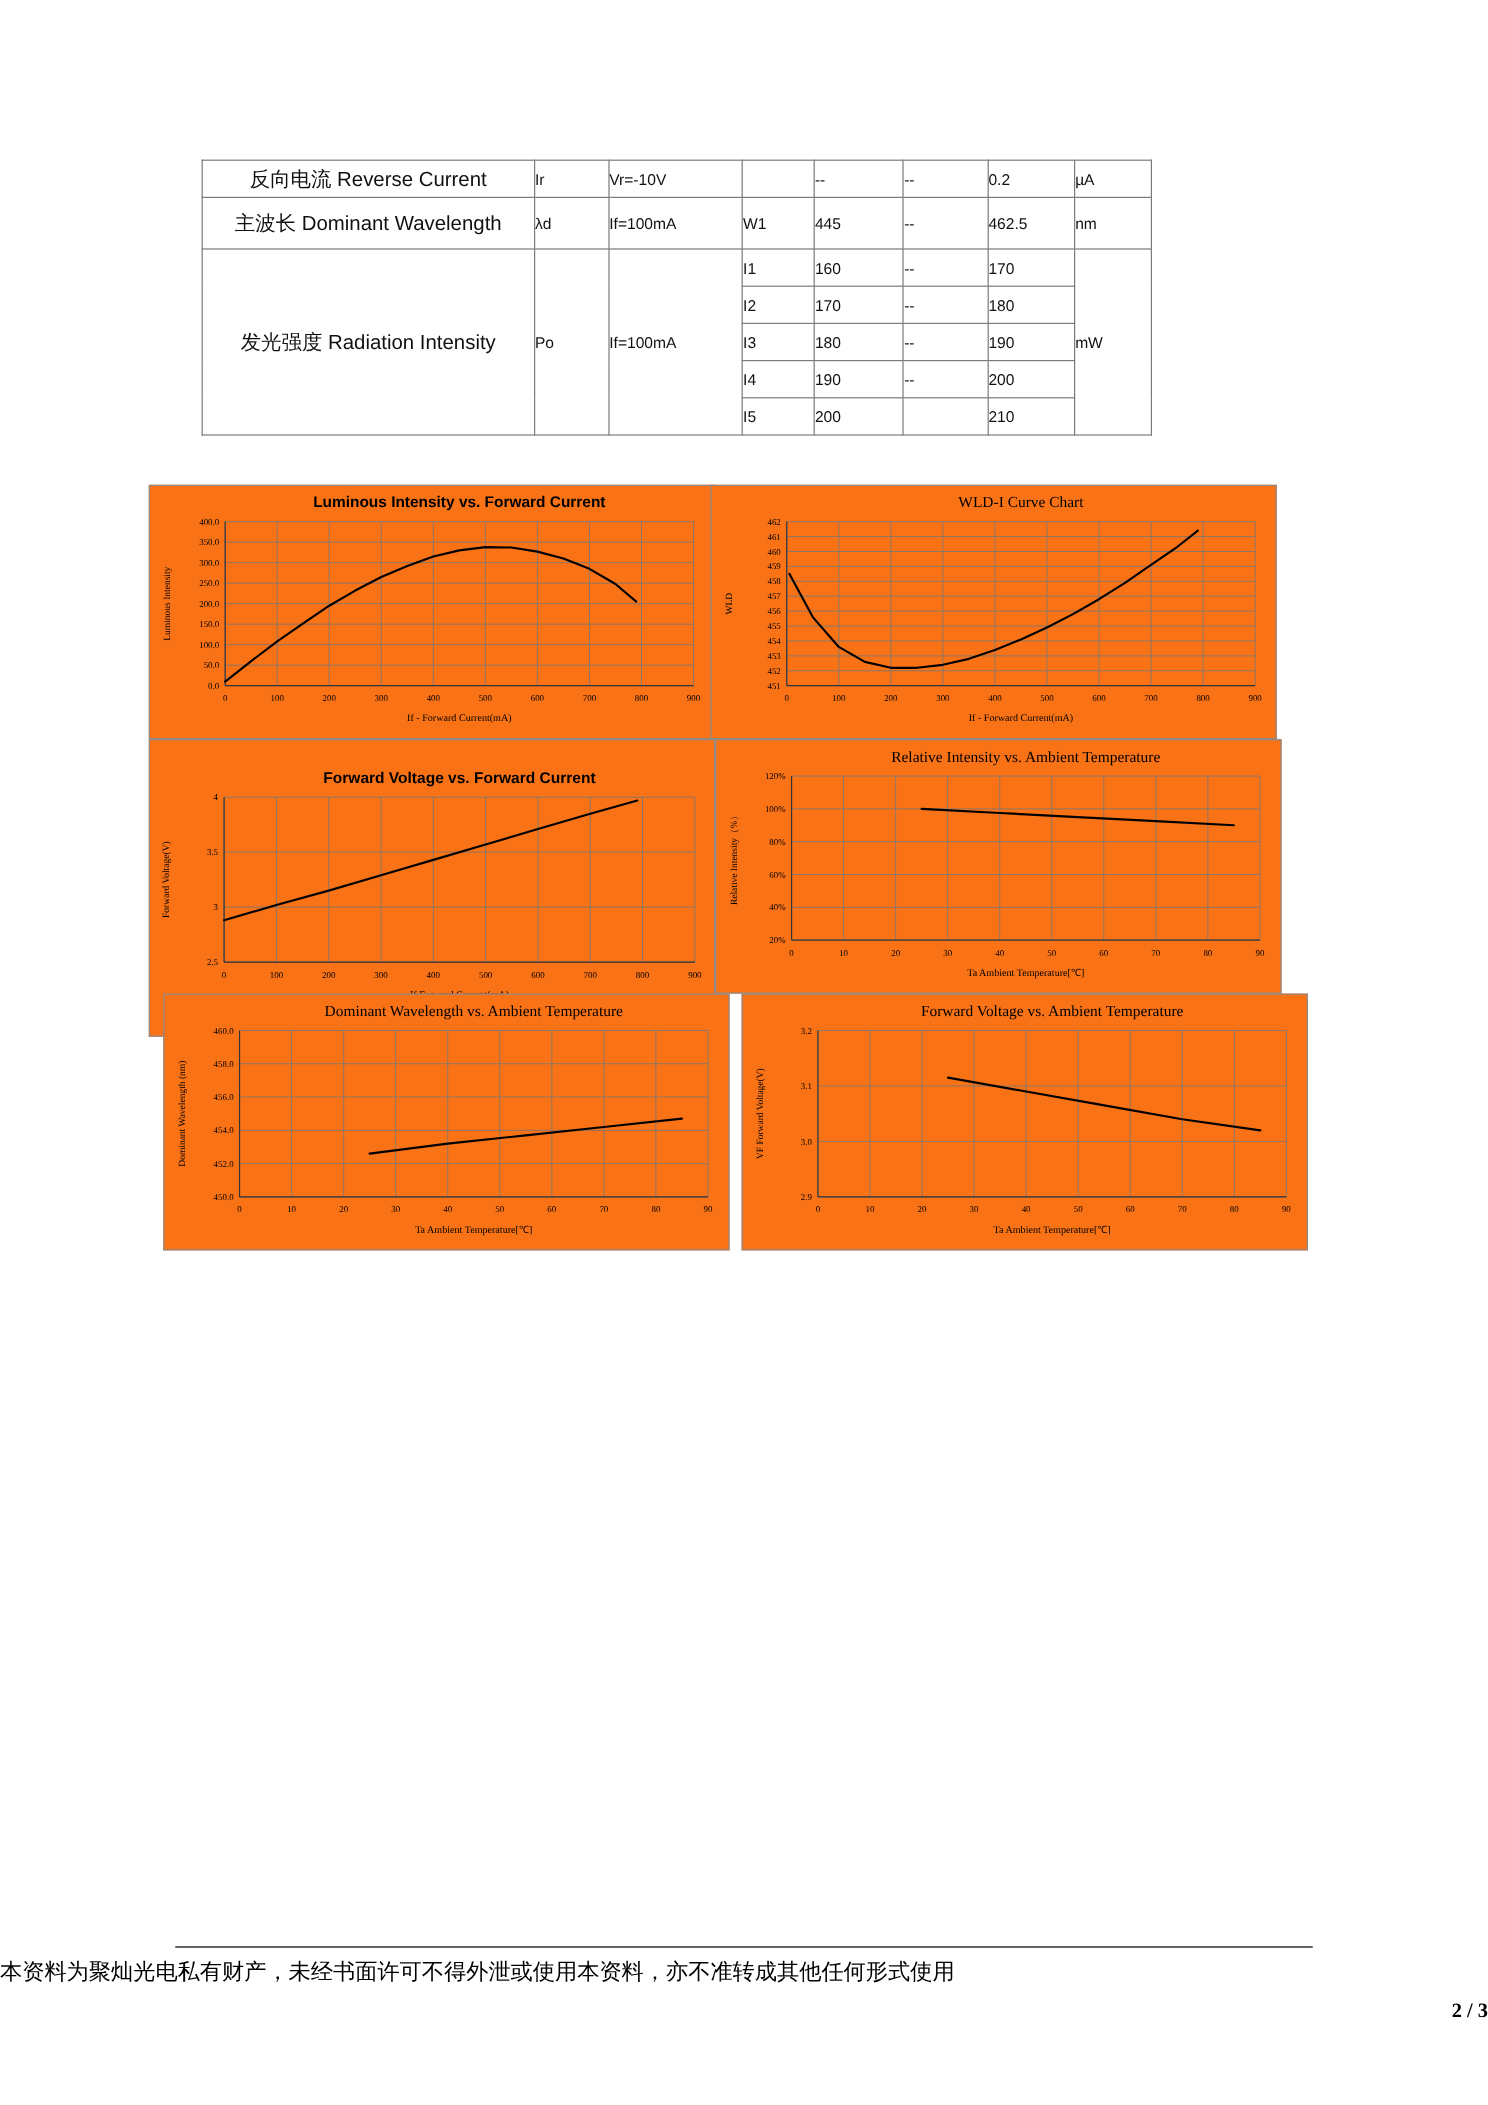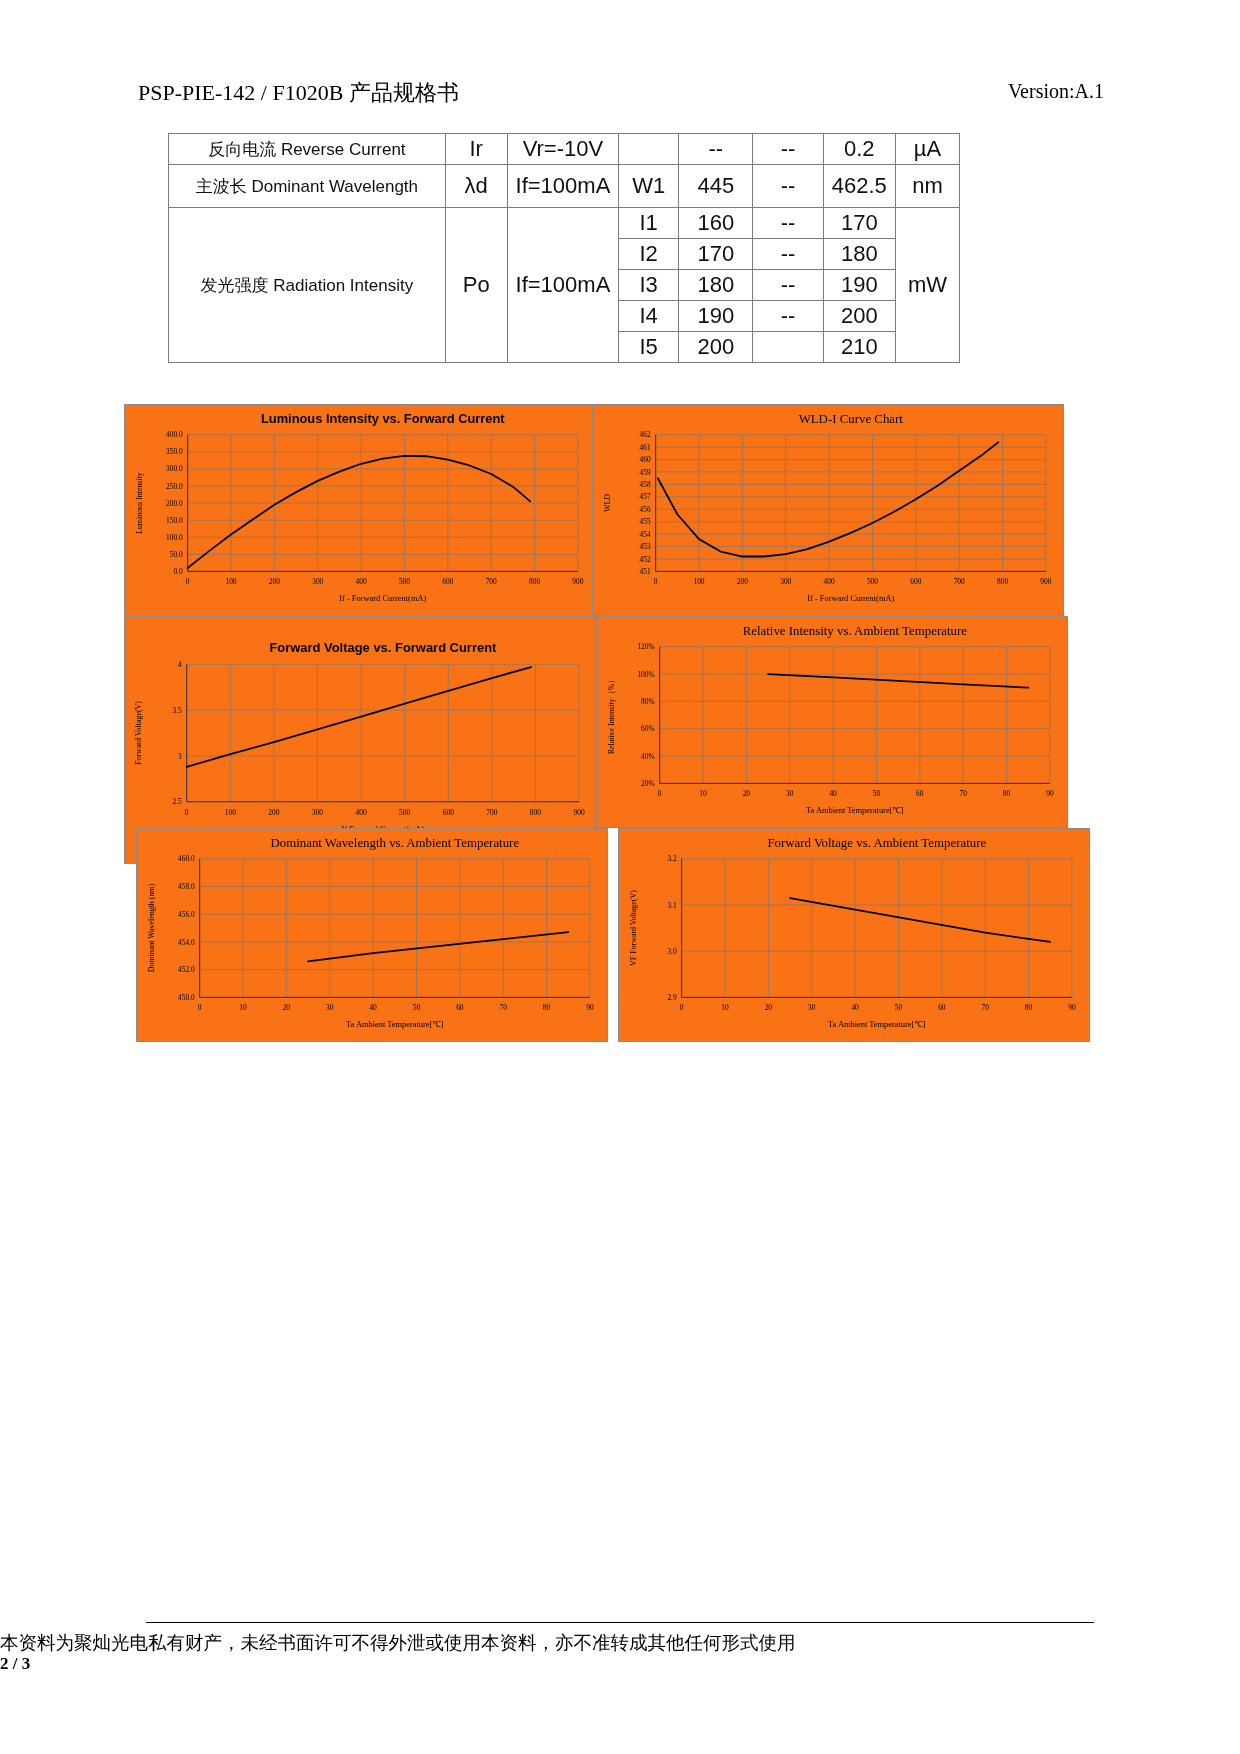--- a/index.html
+++ b/index.html
@@ -16,22 +16,22 @@
   .hdr-right{position:absolute;right:0;top:2px;font-size:20px;color:#000;white-space:nowrap;}
 
   
   .spec{
     position:absolute;left:168px;top:133px;width:792px;
     border-collapse:collapse;table-layout:fixed;
     font-family:"Liberation Sans",sans-serif;
   }
   .spec td{
     border:1px solid #7b7b7b;
-    font-size:22px;color:#111;
-    text-align:center;vertical-align:middle;
+    font-size:13px;color:#111;
+    text-align:left;vertical-align:middle;
     padding:0;height:30px;
   }
   .spec td.param{text-align:center;padding:0 6px;font-size:17px;}
   .spec td.param .cn{font-family:"DejaVu Sans",sans-serif;font-size:17px;}
   .c-param{width:268px;}
   .c-sym{width:60px;}
   .c-cond{width:108px;}
   .c-bin{width:58px;}
   .c-min{width:72px;}
   .c-typ{width:68px;}
@@ -50,33 +50,29 @@
   .gsvg{display:block;width:100%;height:100%;}
 
   
   .footer{position:absolute;left:0;right:0;bottom:0;height:150px;}
   .foot-rule{position:absolute;left:146px;right:146px;top:18px;border-top:1.3px solid #000;}
   .foot-txt{
     position:absolute;left:0;right:0;top:26px;text-align:left;
     font-family:"DejaVu Sans",sans-serif;font-size:18.5px;color:#000;
   }
   .foot-page{
-    position:absolute;left:0;right:0;top:50px;text-align:left;
+    position:absolute;left:0;right:0;top:62px;text-align:right;
     font-family:"Liberation Serif",serif;font-weight:bold;font-size:17px;color:#000;
   }
 </style>
 </head>
 <body>
 
 <div class="page">
 
-  <div class="hdr">
-    <div class="hdr-left">PSP-PIE-142 / F1020B 产品规格书</div>
-    <div class="hdr-right">Version:A.1</div>
-  </div>
 
   <table class="spec">
     <colgroup>
       <col class="c-param">
         <col class="c-sym">
         <col class="c-cond">
         <col class="c-bin">
       <col class="c-min">
         <col class="c-typ">
         <col class="c-max">

